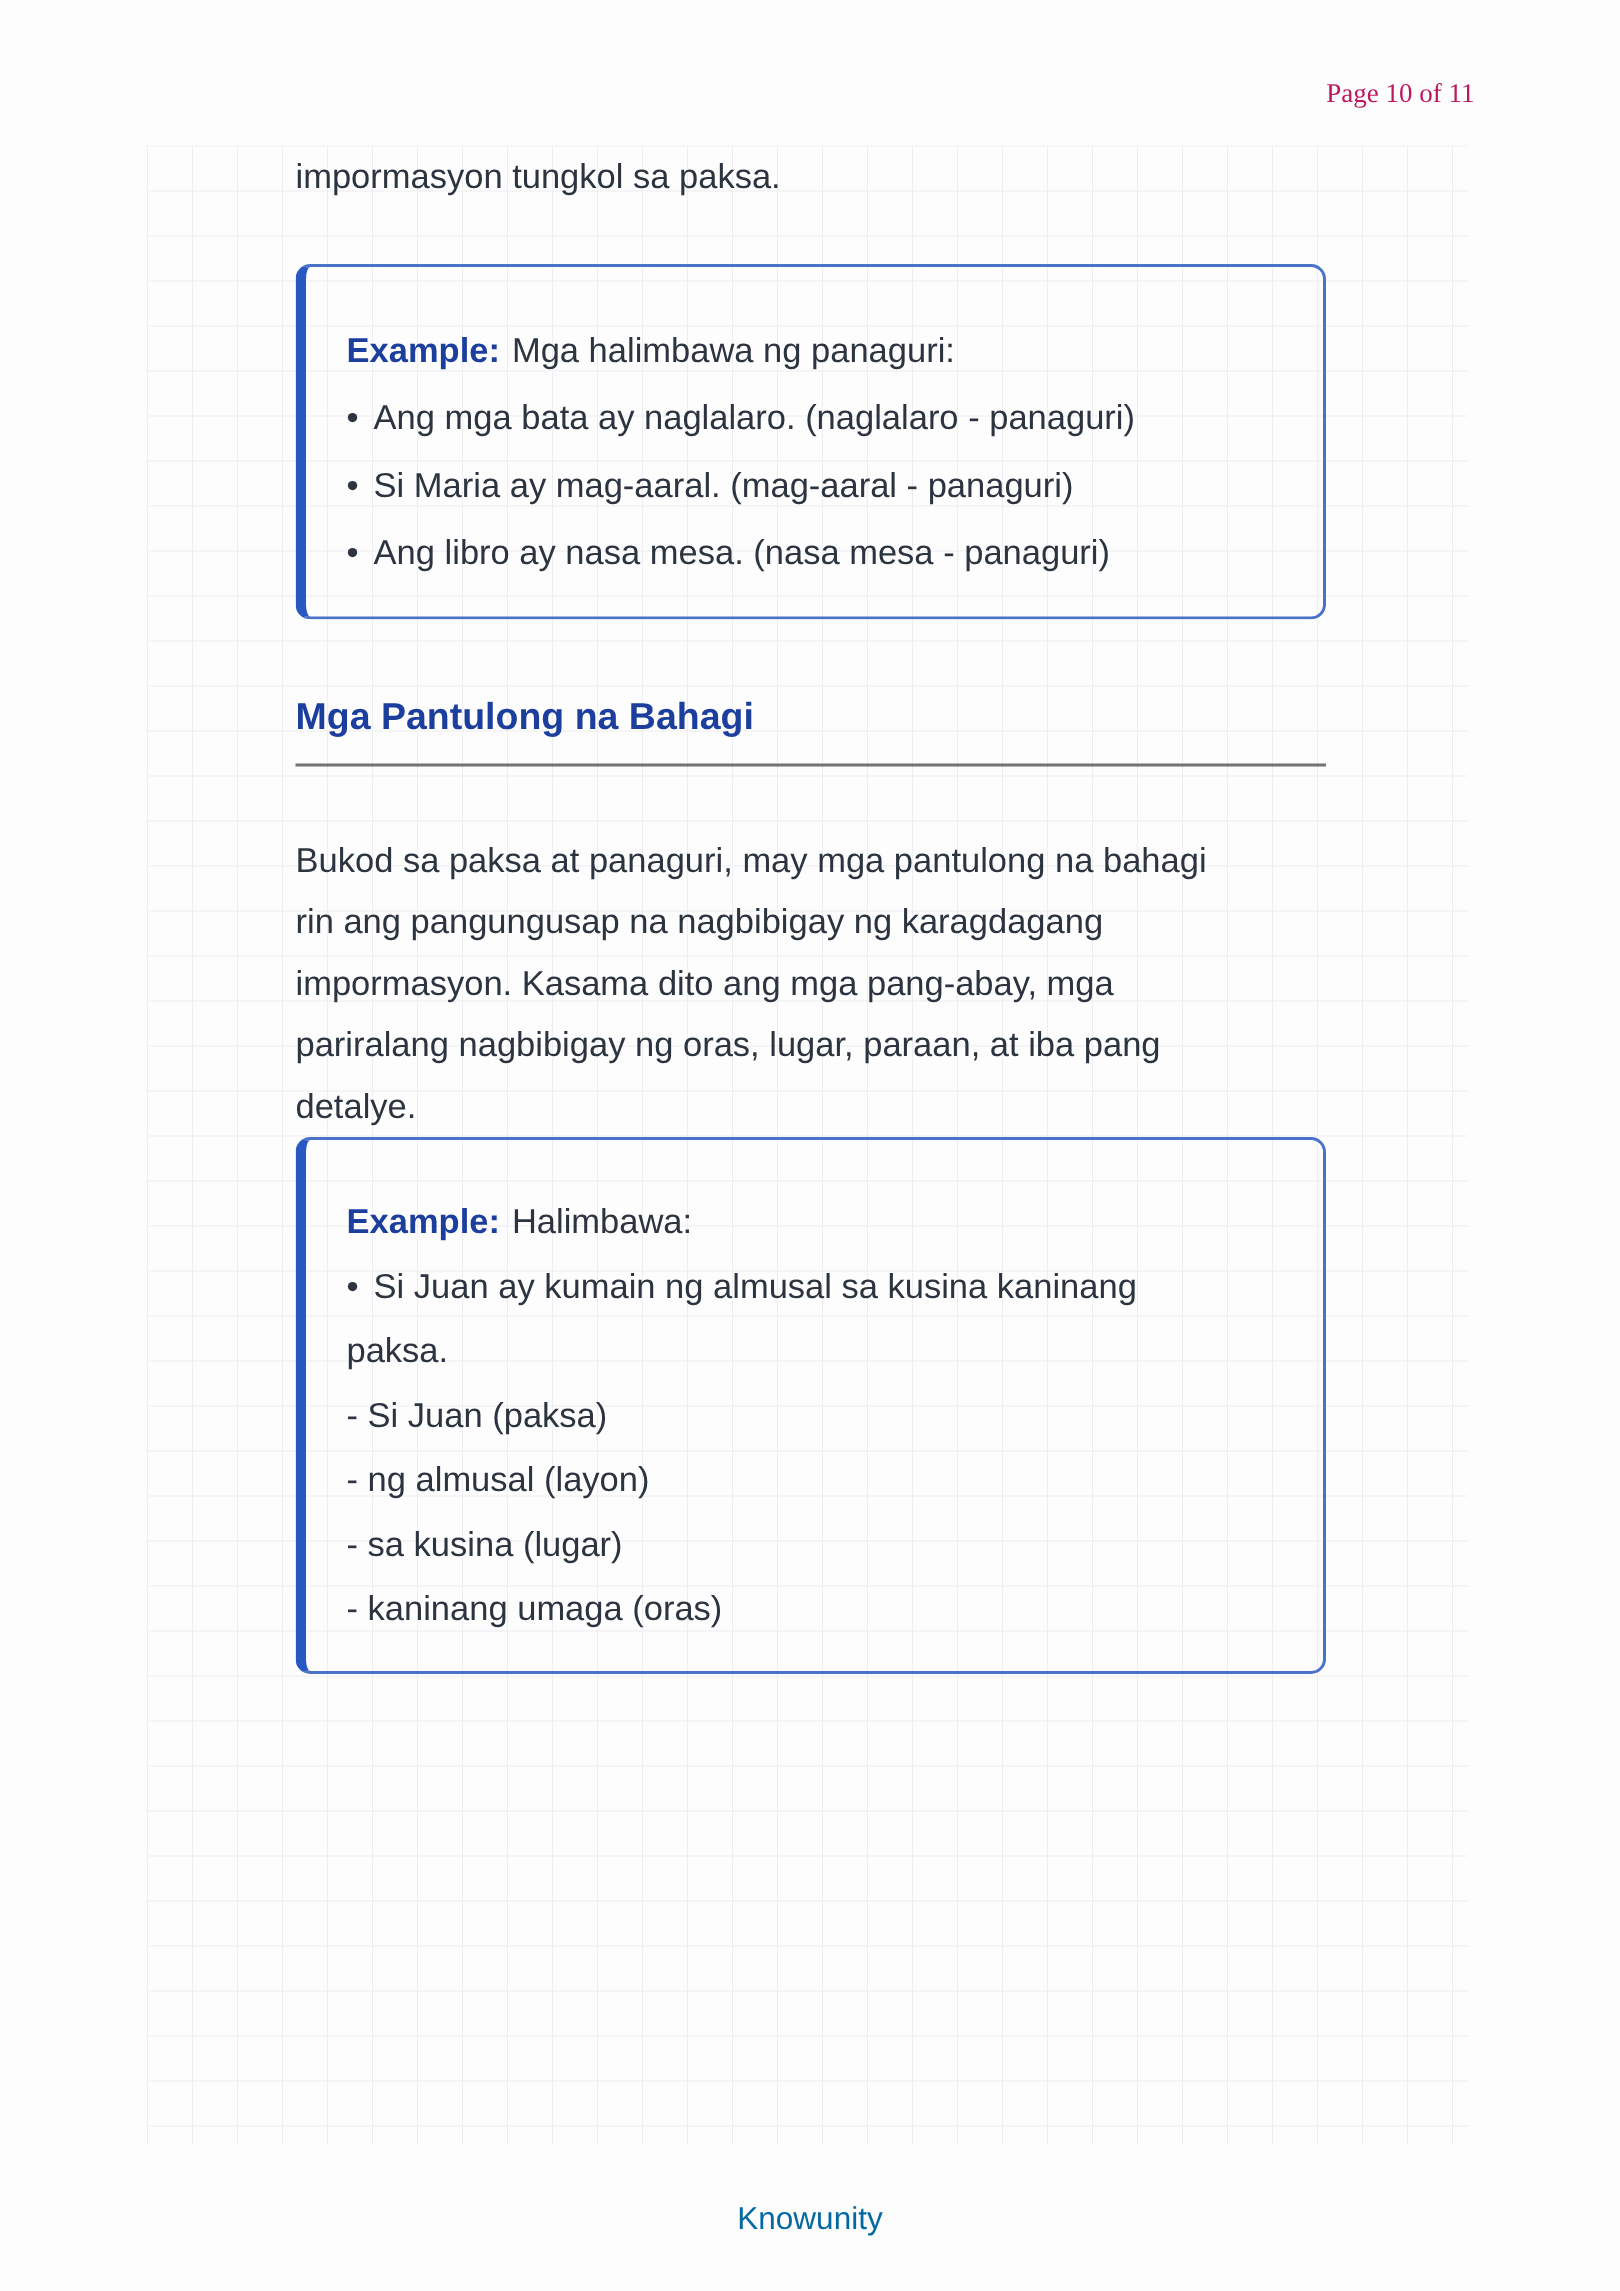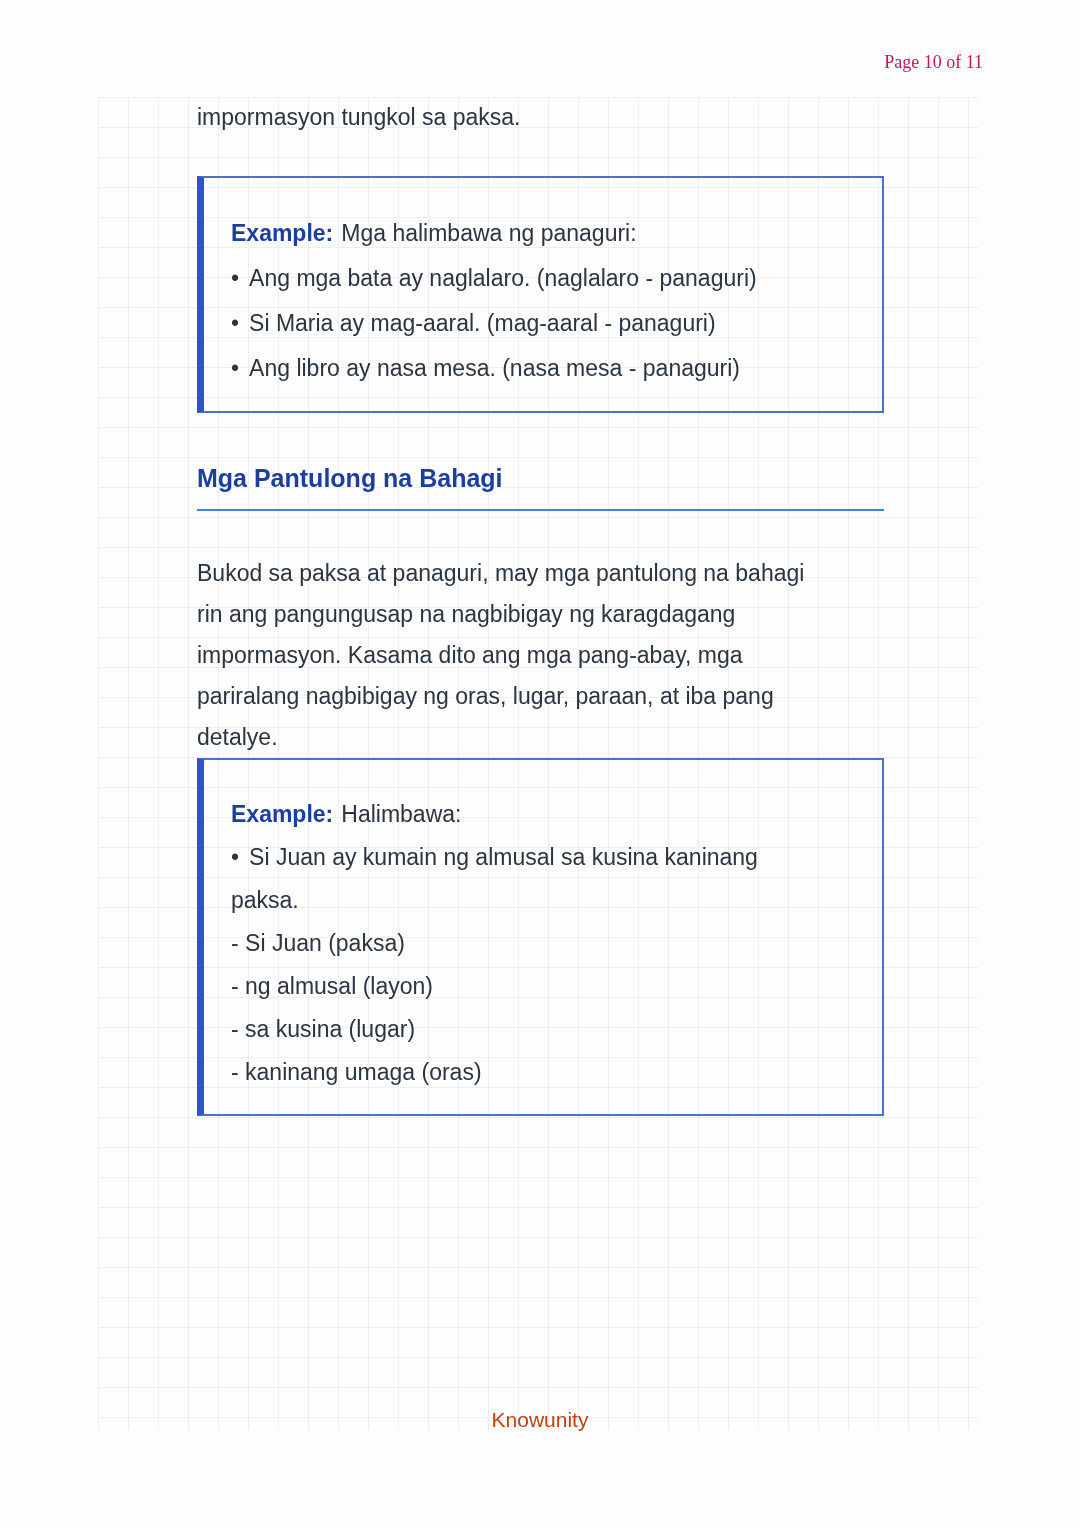--- a/index.html
+++ b/index.html
@@ -31,50 +31,50 @@
   .content {
     position:absolute;
     left:197px; top:97px;
     width:687px;
   }
   .para { font-size:23px; line-height:41px; color:#2c3440; }
   .line { display:block; white-space:nowrap; }
   .example-box {
     border:2px solid #4a72c8;
     border-left:7px solid #2a58c3;
-    border-radius:0;
+    border-radius:10px;
     background:transparent;
     padding:33px 20px 20px 27px;
     font-size:23px;
   }
   .box-1 { margin-top:38px; }
   .box-1 .box-line { line-height:45px; }
   .box-2 { }
   .box-2 .box-line { line-height:43px; }
   .box-line { display:block; }
   .example-label { font-weight:bold; color:#1c3f9e; margin-right:8px; }
   .bullet-glyph { margin-right:10px; }
   .example-list { list-style:none; }
   .section-heading {
     margin-top:50px;
     font-size:25px;
     font-weight:bold;
     color:#1c3f9e;
     line-height:30px;
     padding-bottom:16px;
-    border-bottom:2px solid #3b82f6;
+    border-bottom:2px solid #737373;
   }
   .body-para { margin-top:42px; }
   .footer-brand {
     position:absolute;
     left:0; right:0;
-    top:1408px;
+    top:1468px;
     text-align:center;
     font-size:21px;
-    color:#c2410c;
+    color:#0369a1;
   }
 </style>
 </head>
 <body>
 
 <div class="grid-bg"></div>
 
 <div class="page-number">Page 10 of 11</div>
 
 <main class="content">

